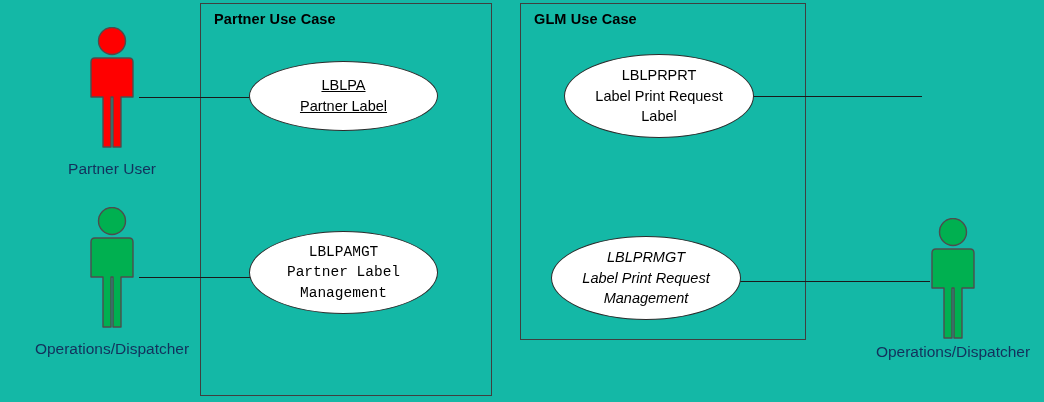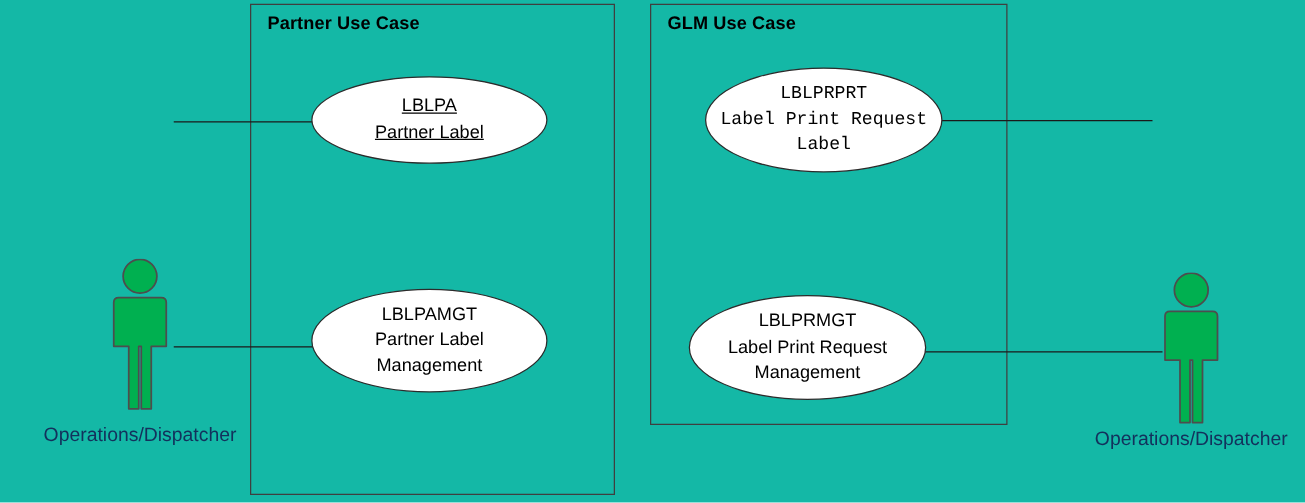--- a/index.html
+++ b/index.html
@@ -91,38 +91,45 @@
   <div class="connector" id="conn-0" style="left: 139px; top: 97px; width: 118px;"></div>
   <div class="connector" id="conn-1" style="left: 139px; top: 277px; width: 118px;"></div>
   <div class="connector" id="conn-2" style="left: 750px; top: 96px; width: 172px;"></div>
   <div class="connector" id="conn-3" style="left: 738px; top: 281px; width: 192px;"></div>
 
   <div class="usecase" id="uc-0" style="left: 249px; top: 61px; width: 189px; height: 70px; text-decoration: underline;">
     <span>LBLPA</span>
     <span>Partner Label</span>
   </div>
 
-  <div class="usecase" id="uc-1" style="left: 249px; top: 231px; width: 189px; height: 83px;">
+  <div class="usecase" id="uc-1" style="left: 249px; top: 231px; width: 189px; height: 83px; font-family: Liberation Mono, monospace;">
     <span>LBLPAMGT</span>
     <span>Partner Label</span>
     <span>Management</span>
   </div>
 
-  <div class="usecase" id="uc-2" style="left: 564px; top: 54px; width: 190px; height: 84px; font-family: Liberation Mono, monospace;">
+  <div class="usecase" id="uc-2" style="left: 564px; top: 54px; width: 190px; height: 84px;">
     <span>LBLPRPRT</span>
     <span>Label Print Request</span>
     <span>Label</span>
   </div>
 
-  <div class="usecase" id="uc-3" style="left: 551px; top: 236px; width: 190px; height: 84px;">
+  <div class="usecase" id="uc-3" style="left: 551px; top: 236px; width: 190px; height: 84px; font-style: italic;">
     <span>LBLPRMGT</span>
     <span>Label Print Request</span>
     <span>Management</span>
   </div>
 
+  <div class="actor" id="actor-0" style="left: 72px; top: 27px; width: 80px;">
+    <svg width="80" height="128" viewBox="0 0 80 128">
+      <circle class="actor-head" cx="40" cy="14" r="13.5" stroke="#4d4d4d" stroke-width="1.4" fill="#FF0000"></circle>
+      <path class="actor-body" d="M19 35 q0 -4 4 -4 h34 q4 0 4 4 v35 h-12 v50 h-8 v-50 h-2 v50 h-8 v-50 h-12 z" stroke="#4d4d4d" stroke-width="1.4" stroke-linejoin="round" fill="#FF0000"></path>
+    </svg>
+    <div class="actor-label" style="top: 133px;">Partner User</div>
+  </div>
 
   <div class="actor" id="actor-1" style="left: 72px; top: 207px; width: 80px;">
     <svg width="80" height="128" viewBox="0 0 80 128">
       <circle class="actor-head" cx="40" cy="14" r="13.5" stroke="#4d4d4d" stroke-width="1.4" fill="#00B050"></circle>
       <path class="actor-body" d="M19 35 q0 -4 4 -4 h34 q4 0 4 4 v35 h-12 v50 h-8 v-50 h-2 v50 h-8 v-50 h-12 z" stroke="#4d4d4d" stroke-width="1.4" stroke-linejoin="round" fill="#00B050"></path>
     </svg>
     <div class="actor-label" style="top: 133px;">Operations/Dispatcher</div>
   </div>
 
 

